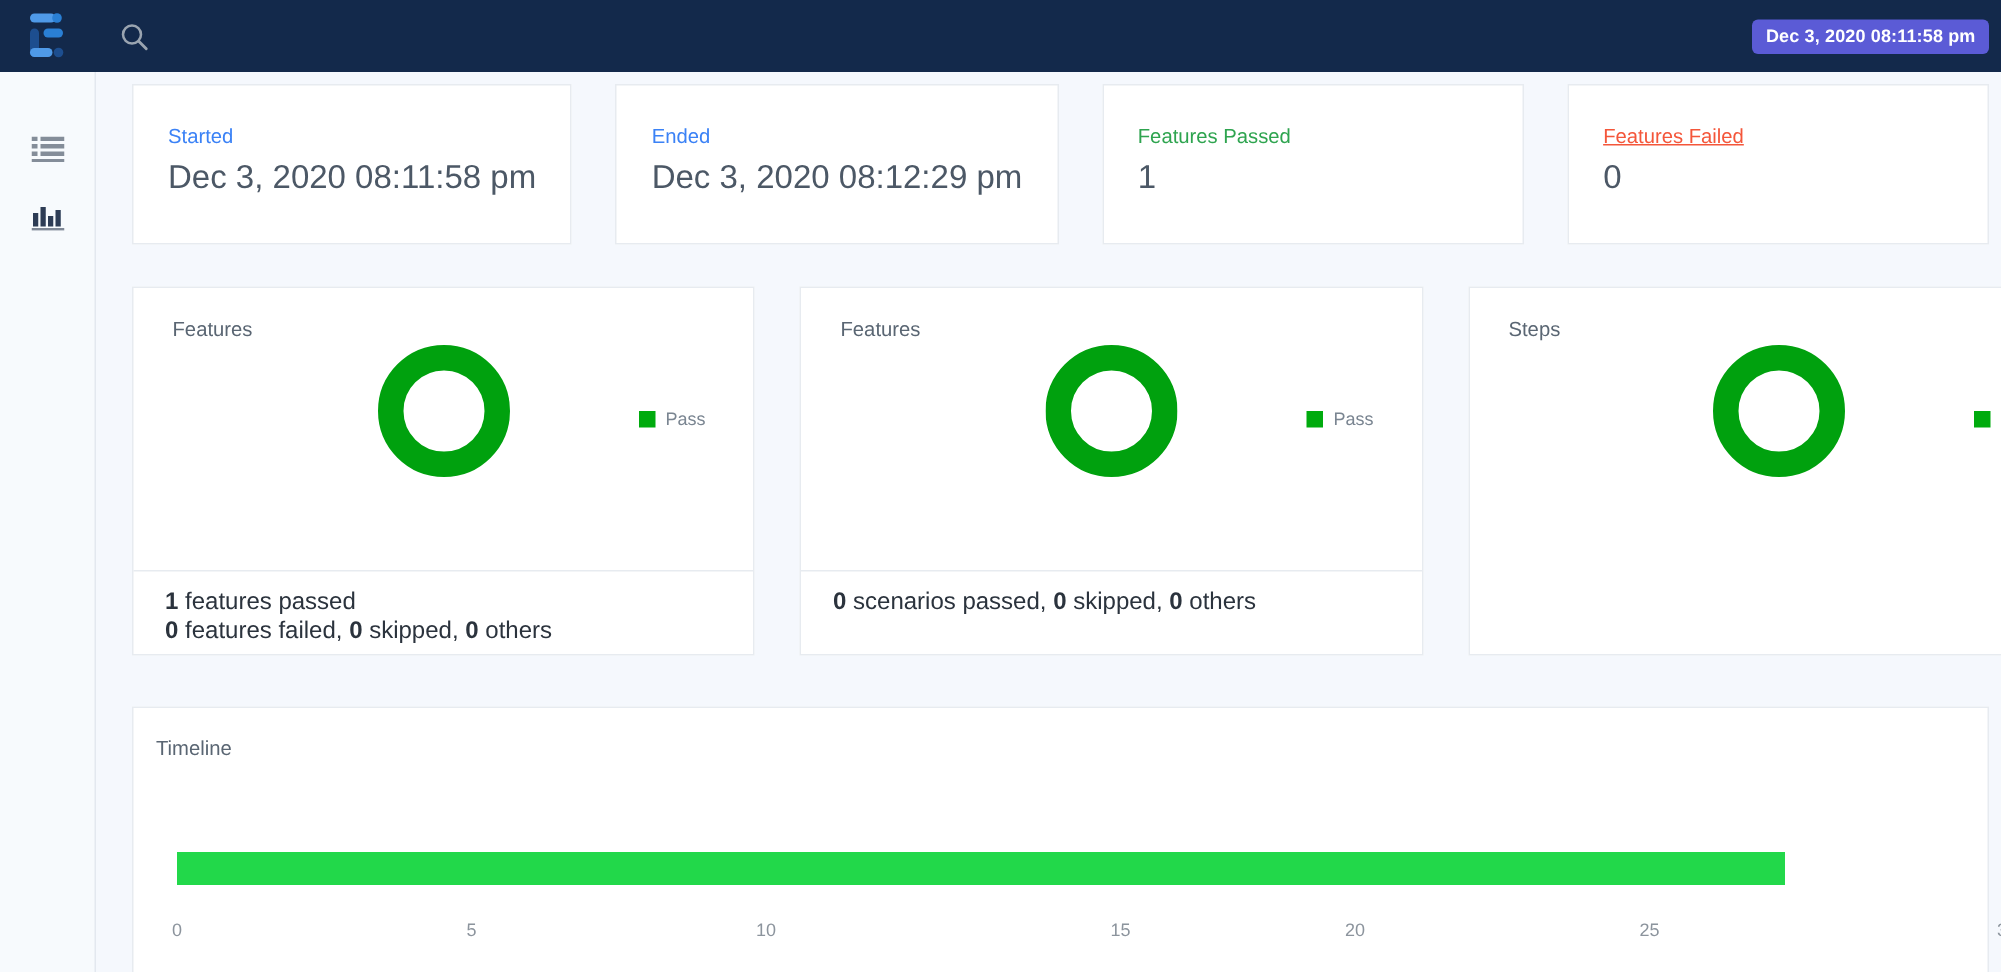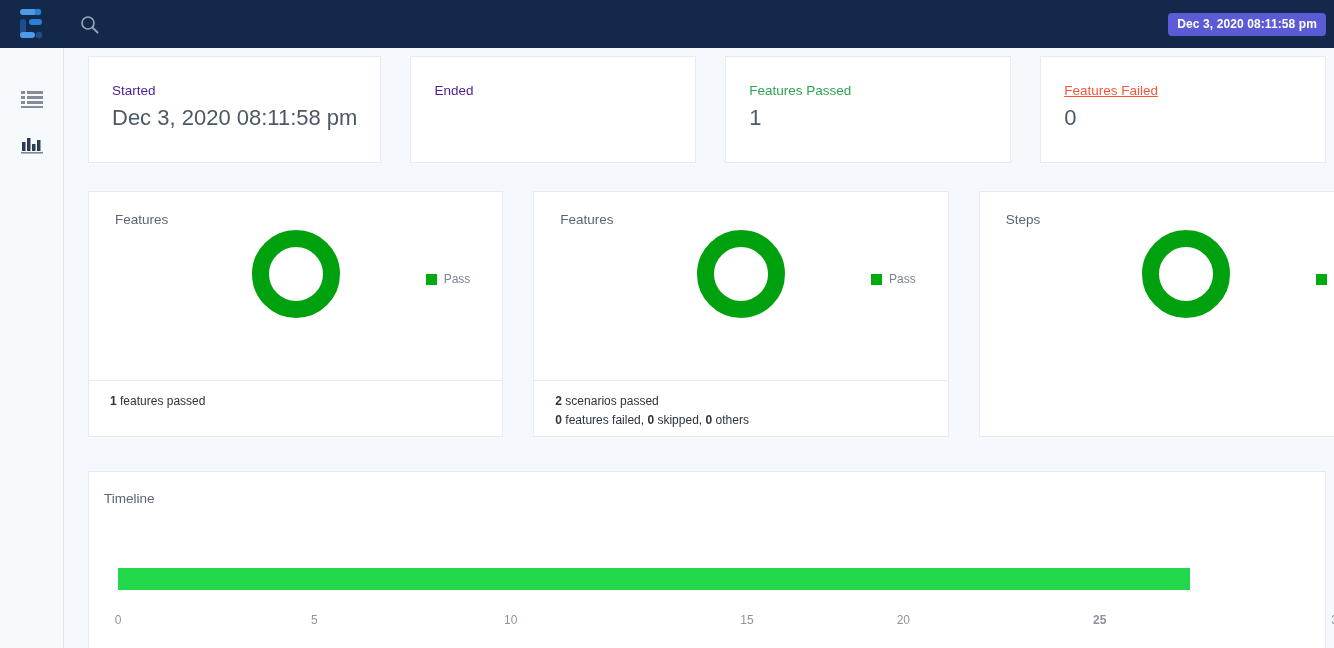--- a/index.html
+++ b/index.html
@@ -96,21 +96,21 @@
   }
   .stat-card {
     flex: 1;
     height: 107px;
     background: #ffffff;
     border: 1px solid #e7ebf0;
     padding: 25px 23px 0 23px;
   }
   .stat-label {
     font-size: 13.5px;
-    color: #4c1d95;
+    color: #3b82f6;
     line-height: 18px;
   }
   .stat-label.pass { color: #2ea44f; }
   .stat-label.fail { color: #f4563a; text-decoration: underline; }
   .stat-value {
     font-size: 22px;
     color: #4c5866;
     line-height: 32px;
     margin-top: 2px;
     font-weight: normal;
@@ -169,21 +169,21 @@
     color: #7a8591;
   }
   .donut-footer {
     position: absolute;
     bottom: 0; left: 0; right: 0;
     height: 56px;
     border-top: 1px solid #e7ebf0;
     padding: 11px 0 0 21px;
   }
   .footer-line {
-    font-size: 12px;
+    font-size: 16px;
     color: #2b333d;
     line-height: 19px;
   }
   .footer-line b { font-weight: bold; }
 
   
   .timeline-card {
     position: absolute;
     top: 423px; left: 23px;
     width: 1238px;
@@ -274,20 +274,21 @@
 
   <div class="stat-row">
 
     <div class="stat-card">
       <div class="stat-label">Started</div>
       <div class="stat-value">Dec 3, 2020 08:11:58 pm</div>
     </div>
 
     <div class="stat-card">
       <div class="stat-label">Ended</div>
+      <div class="stat-value">Dec 3, 2020 08:12:29 pm</div>
     </div>
 
     <div class="stat-card">
       <div class="stat-label pass">Features Passed</div>
       <div class="stat-value">1</div>
     </div>
 
     <div class="stat-card">
       <div class="stat-label fail">Features Failed</div>
       <div class="stat-value">0</div>
@@ -308,44 +309,48 @@
         <div class="donut-legend">
           <span class="legend-swatch"></span>
           <span class="legend-label">Pass</span>
         </div>
       </div>
       <div class="donut-footer">
         <div class="footer-line">
           <b>1</b>
           <span>features passed</span>
         </div>
+        <div class="footer-line">
+          <b>0</b>
+          <span>features failed,</span>
+          <b>0</b>
+          <span>skipped,</span>
+          <b>0</b>
+          <span>others</span>
+        </div>
       </div>
     </div>
 
     <div class="donut-card">
       <div class="donut-title">Features</div>
       <div class="donut-body">
         <div class="donut-graphic">
           <svg width="88" height="88" viewBox="0 0 88 88">
             <circle cx="44" cy="44" r="35.5" fill="none" stroke="#00a10e" stroke-width="17"></circle>
           </svg>
         </div>
         <div class="donut-legend">
           <span class="legend-swatch"></span>
           <span class="legend-label">Pass</span>
         </div>
       </div>
       <div class="donut-footer">
         <div class="footer-line">
-          <b>2</b>
-          <span>scenarios passed</span>
-        </div>
-        <div class="footer-line">
-          <b>0</b>
-          <span>features failed,</span>
+          <b>0</b>
+          <span>scenarios passed,</span>
           <b>0</b>
           <span>skipped,</span>
           <b>0</b>
           <span>others</span>
         </div>
       </div>
     </div>
 
     <div class="donut-card">
       <div class="donut-title">Steps</div>
@@ -367,19 +372,19 @@
   <div class="timeline-card">
     <div class="timeline-title">Timeline</div>
     <div class="timeline-plot">
       <div class="timeline-bar" id="timeline-bar" style="left: 0%; width: 91%; background: rgb(34, 216, 74);"></div>
       <div class="timeline-axis" id="timeline-axis">
           <span class="axis-tick" style="left: 0%;">0</span>
           <span class="axis-tick" style="left: 16.6667%;">5</span>
           <span class="axis-tick" style="left: 33.3333%;">10</span>
           <span class="axis-tick" style="left: 50%; margin-left: 40px;">15</span>
           <span class="axis-tick" style="left: 66.6667%;">20</span>
-          <span class="axis-tick" style="left: 83.3333%; font-weight: bold;">25</span>
+          <span class="axis-tick" style="left: 83.3333%;">25</span>
           <span class="axis-tick" style="left: 100%; margin-left: 42px;">30</span>
         </div>
     </div>
   </div>
 
 </div>
 
 </body></html>

